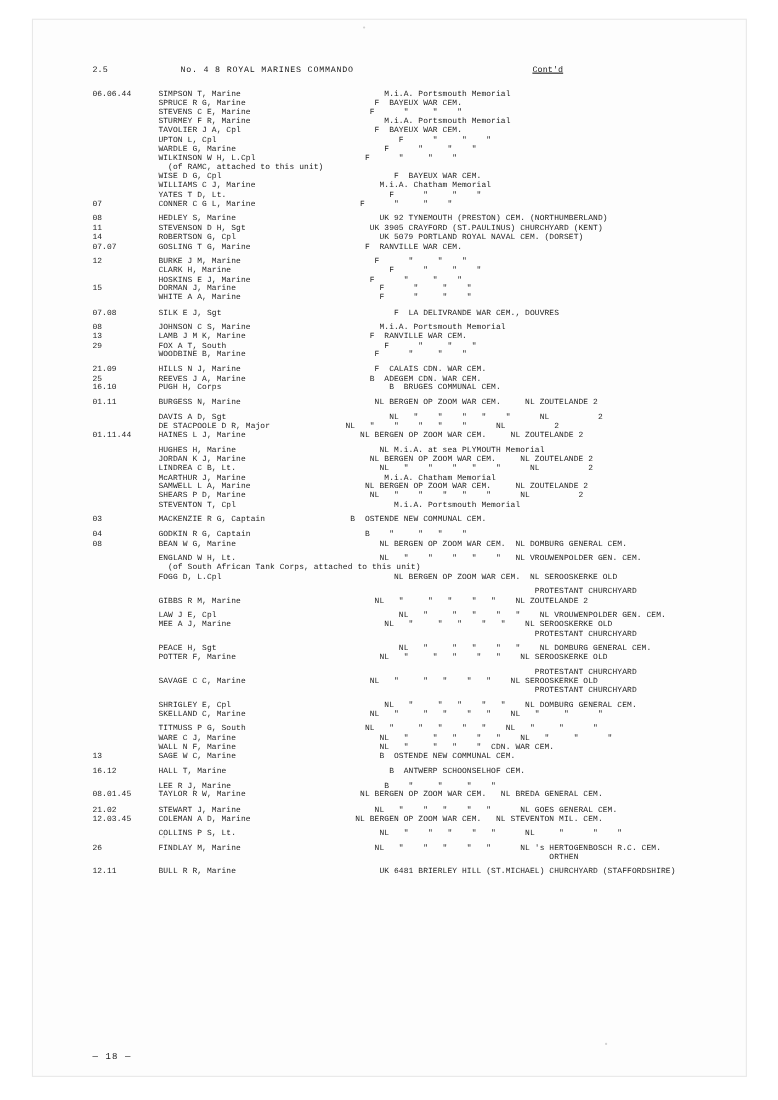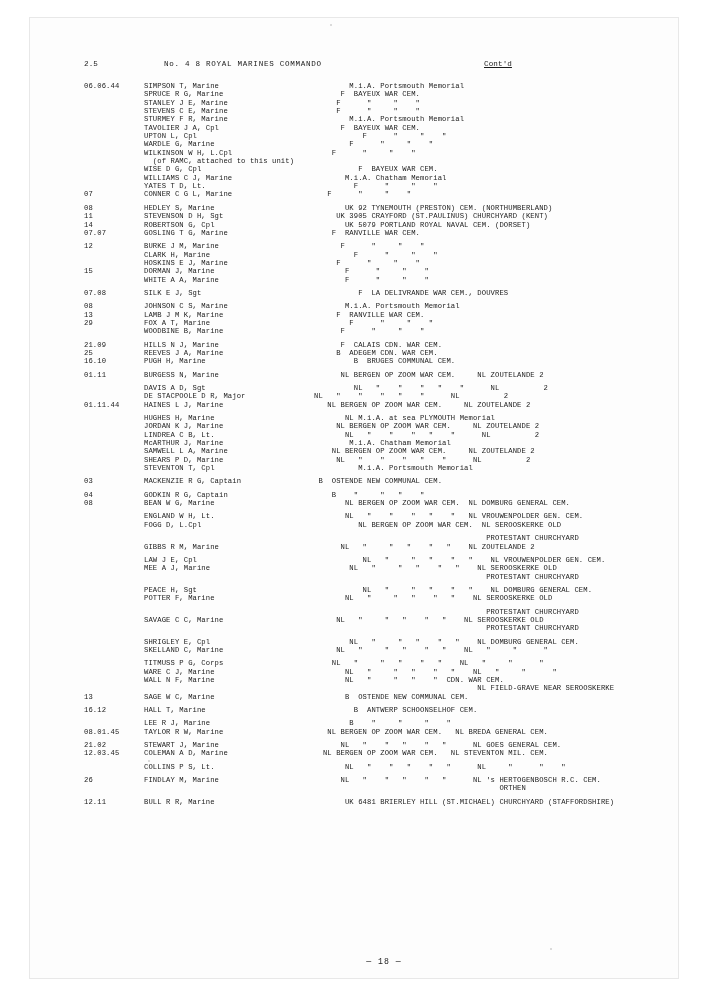--- a/index.html
+++ b/index.html
@@ -77,21 +77,21 @@
   }
   td.c-date { width: 60px; }
   td.c-name { width: 148px; }
   td.c-cem  { width: 392px; }
   tr.gap td { height: 5px; line-height: 5px; font-size: 5px; }
   .pagenum {
     position: absolute;
     left: 0;
     top: 898px;
     width: 600px;
-    text-align: center;
+    text-align: left;
     font-size: 8.2px;
     letter-spacing: 1px;
     color: #1b1b1b;
   }
   .speck {
     position: absolute;
     background: #bdbdbd;
     border-radius: 50%;
     opacity: .7;
   }
@@ -116,25 +116,20 @@
               <td class="c-name">SIMPSON T, Marine</td>
               <td class="c-cem">             M.i.A. Portsmouth Memorial</td>
             </tr>
             <tr>
               <td class="c-date"></td>
               <td class="c-name">SPRUCE R G, Marine</td>
               <td class="c-cem">           F  BAYEUX WAR CEM.</td>
             </tr>
             <tr>
               <td class="c-date"></td>
-              <td class="c-name">STANLEY J E, Marine</td>
-              <td class="c-cem">          F      "     "    "</td>
-            </tr>
-            <tr>
-              <td class="c-date"></td>
               <td class="c-name">STEVENS C E, Marine</td>
               <td class="c-cem">          F      "     "    "</td>
             </tr>
             <tr>
               <td class="c-date"></td>
               <td class="c-name">STURMEY F R, Marine</td>
               <td class="c-cem">             M.i.A. Portsmouth Memorial</td>
             </tr>
             <tr>
               <td class="c-date"></td>
@@ -248,21 +243,21 @@
               <td class="c-name">JOHNSON C S, Marine</td>
               <td class="c-cem">            M.i.A. Portsmouth Memorial</td>
             </tr>
             <tr>
               <td class="c-date">13</td>
               <td class="c-name">LAMB J M K, Marine</td>
               <td class="c-cem">          F  RANVILLE WAR CEM.</td>
             </tr>
             <tr>
               <td class="c-date">29</td>
-              <td class="c-name">FOX A T, Marine</td>
+              <td class="c-name">FOX A T, South</td>
               <td class="c-cem">             F      "     "    "</td>
             </tr>
             <tr>
               <td class="c-date"></td>
               <td class="c-name">WOODBINE B, Marine</td>
               <td class="c-cem">           F      "     "    "</td>
             </tr>
             <tr class="gap">
               <td colspan="3"></td>
             </tr>
@@ -271,21 +266,21 @@
               <td class="c-name">HILLS N J, Marine</td>
               <td class="c-cem">           F  CALAIS CDN. WAR CEM.</td>
             </tr>
             <tr>
               <td class="c-date">25</td>
               <td class="c-name">REEVES J A, Marine</td>
               <td class="c-cem">          B  ADEGEM CDN. WAR CEM.</td>
             </tr>
             <tr>
               <td class="c-date">16.10</td>
-              <td class="c-name">PUGH H, Marine</td>
+              <td class="c-name">PUGH H, Corps</td>
               <td class="c-cem">              B  BRUGES COMMUNAL CEM.</td>
             </tr>
             <tr class="gap">
               <td colspan="3"></td>
             </tr>
             <tr>
               <td class="c-date">01.11</td>
               <td class="c-name">BURGESS N, Marine</td>
               <td class="c-cem">           NL BERGEN OP ZOOM WAR CEM.     NL ZOUTELANDE 2</td>
             </tr>
@@ -369,20 +364,25 @@
             <tr class="gap">
               <td colspan="3"></td>
             </tr>
             <tr>
               <td class="c-date"></td>
               <td class="c-name">ENGLAND W H, Lt.</td>
               <td class="c-cem">            NL   "    "    "   "    "   NL VROUWENPOLDER GEN. CEM.</td>
             </tr>
             <tr>
               <td class="c-date"></td>
+              <td class="c-name">  (of South African Tank Corps, attached to this unit)</td>
+              <td class="c-cem"></td>
+            </tr>
+            <tr>
+              <td class="c-date"></td>
               <td class="c-name">FOGG D, L.Cpl</td>
               <td class="c-cem">               NL BERGEN OP ZOOM WAR CEM.  NL SEROOSKERKE OLD</td>
             </tr>
             <tr class="gap">
               <td colspan="3"></td>
             </tr>
             <tr>
               <td class="c-date"></td>
               <td class="c-name"></td>
               <td class="c-cem">                                            PROTESTANT CHURCHYARD</td>
@@ -452,37 +452,32 @@
             <tr>
               <td class="c-date"></td>
               <td class="c-name">SKELLAND C, Marine</td>
               <td class="c-cem">          NL   "     "   "    "   "    NL   "     "      "</td>
             </tr>
             <tr class="gap">
               <td colspan="3"></td>
             </tr>
             <tr>
               <td class="c-date"></td>
-              <td class="c-name">TITMUSS P G, Corps</td>
+              <td class="c-name">TITMUSS P G, South</td>
               <td class="c-cem">         NL   "     "   "    "   "    NL   "     "      "</td>
             </tr>
             <tr>
               <td class="c-date"></td>
               <td class="c-name">WARE C J, Marine</td>
               <td class="c-cem">            NL   "     "   "    "   "    NL   "     "      "</td>
             </tr>
             <tr>
               <td class="c-date"></td>
               <td class="c-name">WALL N F, Marine</td>
               <td class="c-cem">            NL   "     "   "    "  CDN. WAR CEM.</td>
-            </tr>
-            <tr>
-              <td class="c-date"></td>
-              <td class="c-name"></td>
-              <td class="c-cem">                                          NL FIELD-GRAVE NEAR SEROOSKERKE</td>
             </tr>
             <tr>
               <td class="c-date">13</td>
               <td class="c-name">SAGE W C, Marine</td>
               <td class="c-cem">            B  OSTENDE NEW COMMUNAL CEM.</td>
             </tr>
             <tr class="gap">
               <td colspan="3"></td>
             </tr>
             <tr>

